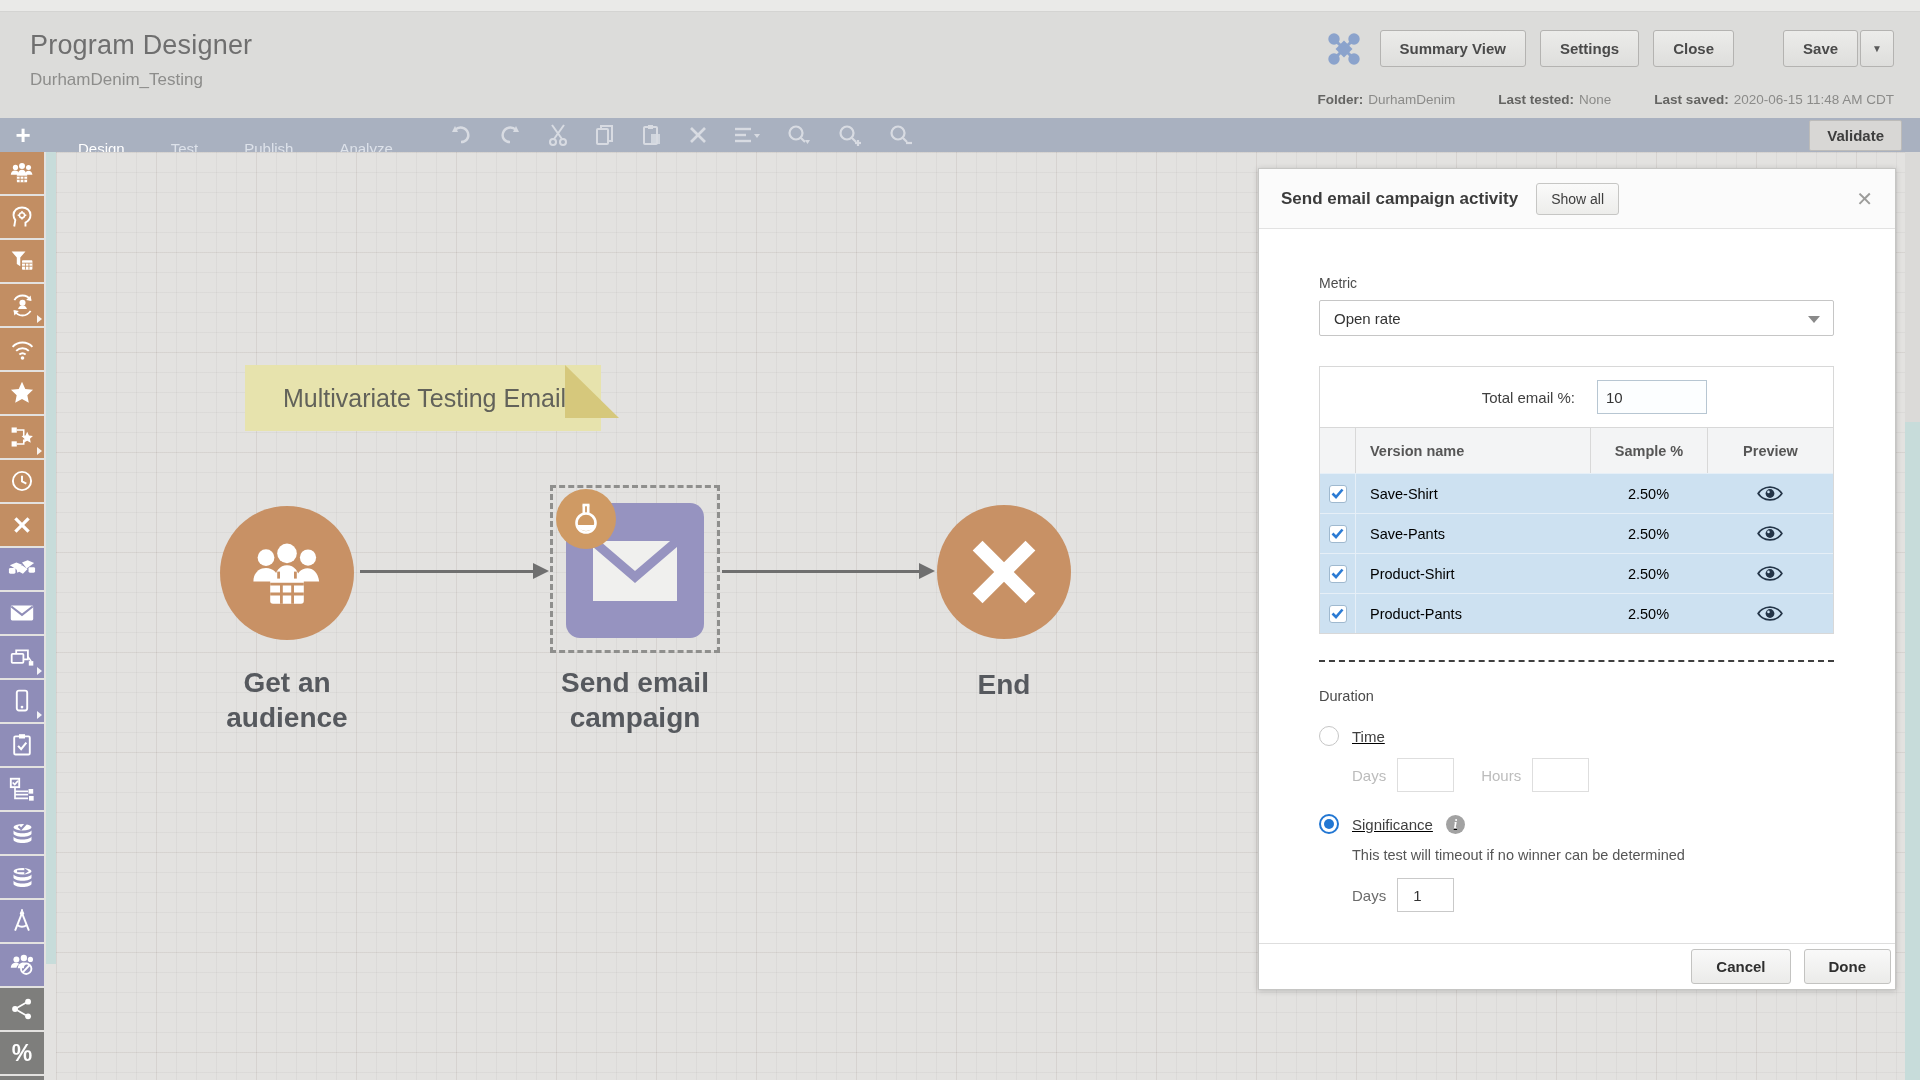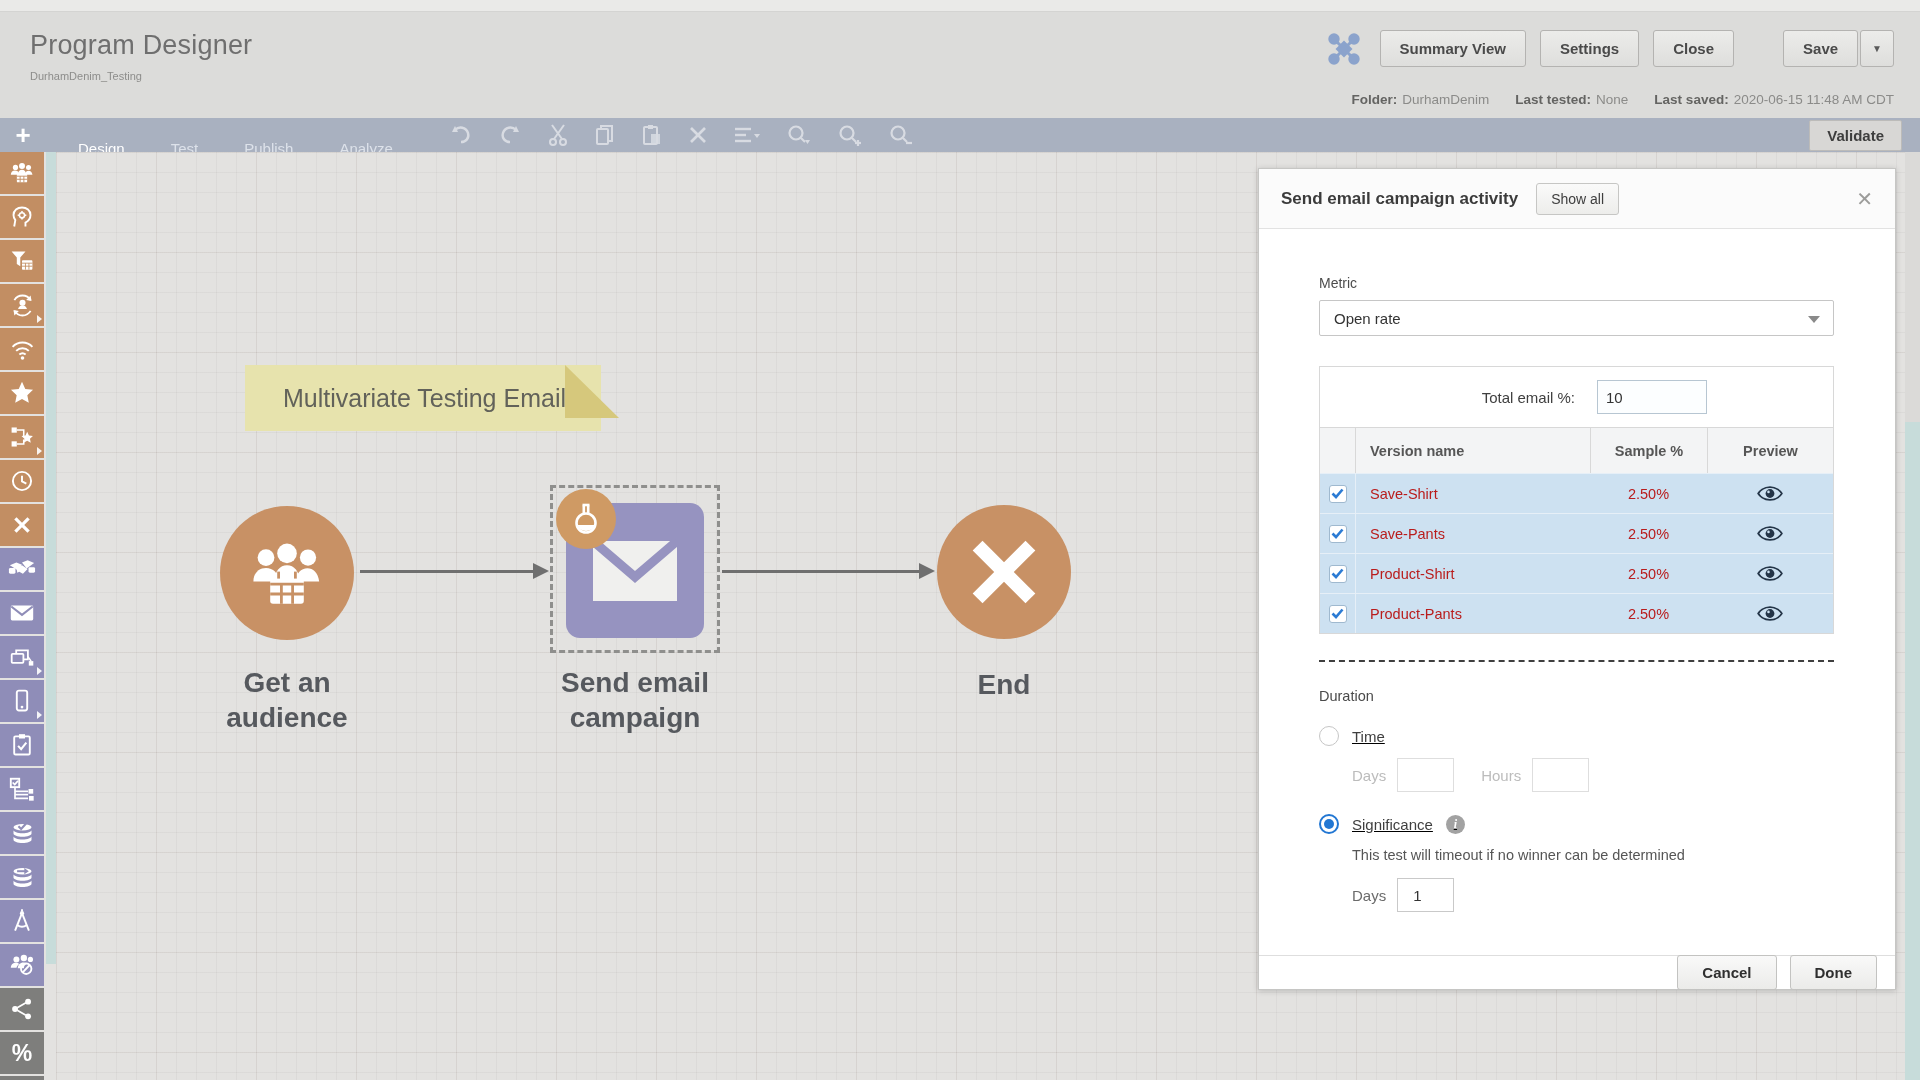--- a/index.html
+++ b/index.html
@@ -4,28 +4,28 @@
 <style>
   * { margin:0; padding:0; box-sizing:border-box; }
   html,body { width:1920px; height:1080px; overflow:hidden; }
   body { font-family:"Liberation Sans", sans-serif; background:#e3e2e0; }
   .app { position:relative; width:1920px; height:1080px; background:#e3e2e0; overflow:hidden; }
 
   
   .topstrip { position:absolute; left:0; top:0; width:100%; height:12px; background:#eaeae8; border-bottom:1px solid #d4d4d2; }
   .header { position:absolute; left:0; top:12px; width:100%; height:106px; background:#dcdcda; }
   .app-title { position:absolute; left:30px; top:18px; font-size:27px; color:#6f6f6f; letter-spacing:.2px; }
-  .app-subtitle { position:absolute; left:30px; top:58px; font-size:11px; color:#8d8d8b; }
+  .app-subtitle { position:absolute; left:30px; top:58px; font-size:17px; color:#8d8d8b; }
   .header-controls { position:absolute; right:26px; top:18px; display:flex; align-items:center; gap:14px; }
   .jacks { width:36px; height:36px; margin-right:4px; }
   .hbtn { background:linear-gradient(#ececea,#dededc); border:1px solid #b4b3b1; border-radius:3px;
           padding:9px 19px; font-size:15px; font-weight:bold; color:#4a4a4a; cursor:pointer; font-family:"Liberation Sans",sans-serif; }
   .save-group { display:flex; gap:2px;padding-left:35px; }
   .save-caret { padding:9px 11px; font-size:10px; color:#5a5a5a; }
-  .meta-line { position:absolute; right:26px; top:80px; display:flex; gap:26px; font-size:13.5px; color:#8b8b89;justify-content:flex-end; }
+  .meta-line { position:absolute; right:26px; top:80px; display:flex; gap:43px; font-size:13.5px; color:#8b8b89;justify-content:flex-end; }
   .meta-line b { color:#646462; margin-right:5px; }
 
   
   .toolbar { position:absolute; left:0; top:118px; width:100%; height:34px; background:#a9b1c0; display:flex; align-items:center; }
   .tb-plus { width:46px; text-align:center; color:#fff; font-size:26px; font-weight:bold; line-height:30px; }
   .tb-tabs { display:flex; gap:42px; margin-left:30px;margin-top:27px; }
   .tb-tab { position:relative; font-size:15px; color:#dde2ea; cursor:pointer; padding:8px 2px; }
   .tb-tab.active { color:#ffffff; }
   .tb-tab.active::after { content:""; position:absolute; left:50%; bottom:-1px; transform:translateX(-50%);
        border-left:9px solid transparent; border-right:9px solid transparent; border-bottom:9px solid #e3e2e0; }
@@ -89,21 +89,21 @@
   .dropdown { position:relative; height:36px; border:1px solid #c6c6c6; border-radius:2px; background:#fff;
            display:flex; align-items:center; padding-left:14px; font-size:15px; color:#333; cursor:pointer; }
   .dd-caret { position:absolute; right:13px; top:15px; border-left:6px solid transparent; border-right:6px solid transparent; border-top:7px solid #8a8a8a; }
 
   .vtable { margin-top:30px; border:1px solid #d8d8d8; }
   .sample-row { height:60px; display:flex; align-items:center; background:#fff; }
   .sample-label { flex:0 0 255px; text-align:right; font-size:15px; color:#3f3f3f; }
   .sample-input { width:110px; height:34px; margin-left:22px; border:1px solid #b7c6d2; background:#fcfeff;
            padding-left:8px; font-size:15px; color:#333; font-family:"Liberation Sans",sans-serif; }
   .thead { display:flex; height:46px; background:#f3f4f5; border-top:1px solid #d8d8d8; align-items:center; font-size:14.5px; font-weight:bold; color:#565656; }
-  .trow { display:flex; height:40px; background:#cde1f1; font-size:14.5px; color:#b91c1c; border-top:1px solid #e6eff7; }
+  .trow { display:flex; height:40px; background:#cde1f1; font-size:14.5px; color:#000000; border-top:1px solid #e6eff7; }
   .col-chk { flex:0 0 35px; display:flex; justify-content:center; align-items:center; align-self:stretch; }
   .col-name { flex:0 0 235px; padding-left:14px; align-self:stretch; display:flex; align-items:center; border-left:1px solid #e6eff7; }
   .thead .col-name { border-left:1px solid #d8d8d8; }
   .col-sample { flex:0 0 117px; justify-content:center; display:flex; align-self:stretch; align-items:center; }
   .thead .col-sample { border-left:1px solid #d8d8d8; }
   .col-preview { flex:1; justify-content:center; display:flex; align-self:stretch; align-items:center; }
   .thead .col-preview { border-left:1px solid #d8d8d8; }
   .chk { width:18px; height:18px; background:#fff; border:1px solid #9fb9cf; border-radius:3px;
          display:flex; align-items:center; justify-content:center; cursor:pointer; }
 
@@ -116,22 +116,22 @@
   .radio-label { font-size:15px; color:#3f3f3f; }
   .info-ic { width:19px; height:19px; border-radius:50%; background:#a2a2a2; color:#fff; font-size:12px; font-weight:bold;
          display:flex; align-items:center; justify-content:center; font-family:"Liberation Serif",serif; font-style:italic; }
   .inline-inputs { margin-top:12px; margin-left:33px; display:flex; align-items:center; }
   .dim-label { font-size:15px; color:#bcbcbc; }
   .mini-input { width:57px; height:34px; margin-left:11px; border:1px solid #dedede; background:#fff;
          font-size:15px; color:#333; padding-left:15px; font-family:"Liberation Sans",sans-serif; }
   .mini-input.enabled { border:1px solid #c9c9c9; }
   .dark-label { font-size:15px; color:#6b6b6b; }
   .timeout-text { margin-top:13px; margin-left:33px; font-size:14.5px; color:#555; }
-  .panel-footer { position:absolute; left:0; bottom:0; width:100%; height:34px; border-top:1px solid #dedede;
-         display:flex; align-items:center; justify-content:flex-end; gap:13px; padding-right:18px; background:#fff; }
+  .panel-footer { position:absolute; left:0; bottom:0; width:100%; height:46px; border-top:1px solid #dedede;
+         display:flex; align-items:center; justify-content:flex-end; gap:13px; padding-right:4px; background:#fff; }
   .fbtn { background:linear-gradient(#f9f9f9,#ebebe9); border:1px solid #c3c3c1; border-radius:3px;
          padding:8px 24px; font-size:15px; font-weight:bold; color:#2f2f2f; cursor:pointer; font-family:"Liberation Sans",sans-serif; }
 </style>
 </head>
 <body>
 
 <div class="app">
 
   <div class="topstrip"></div>
   <div class="header">

